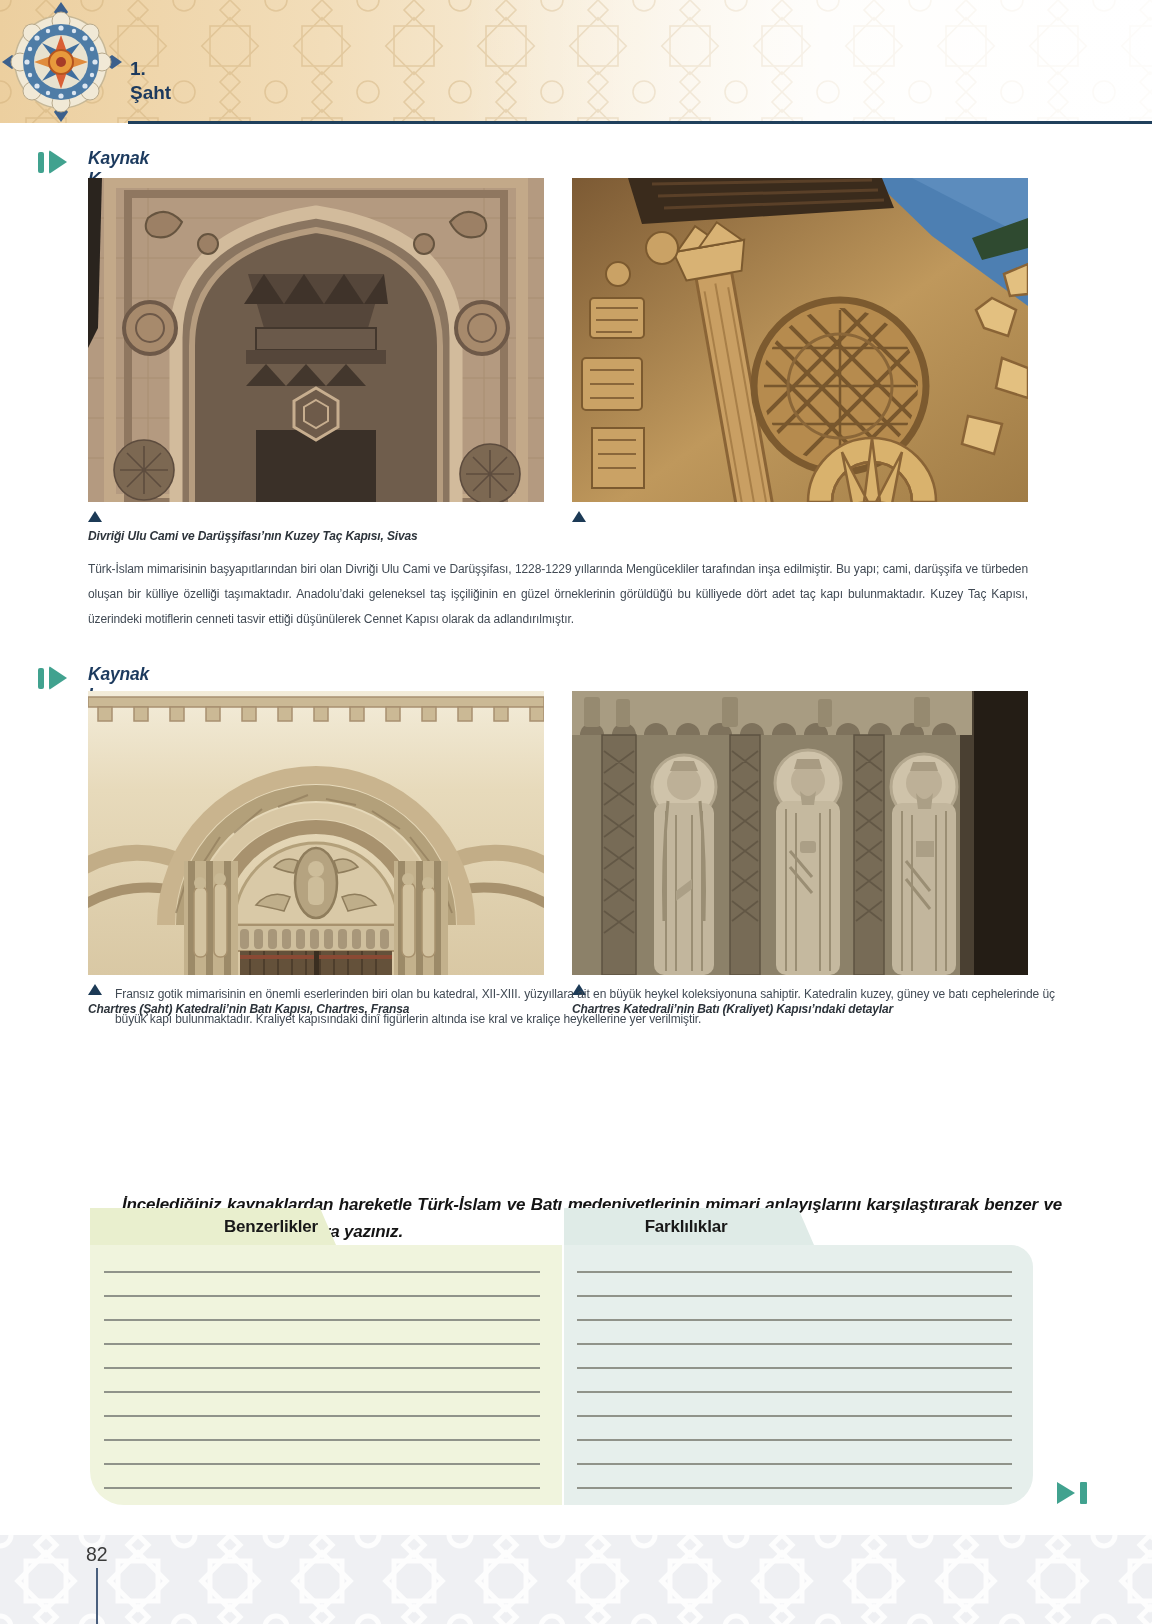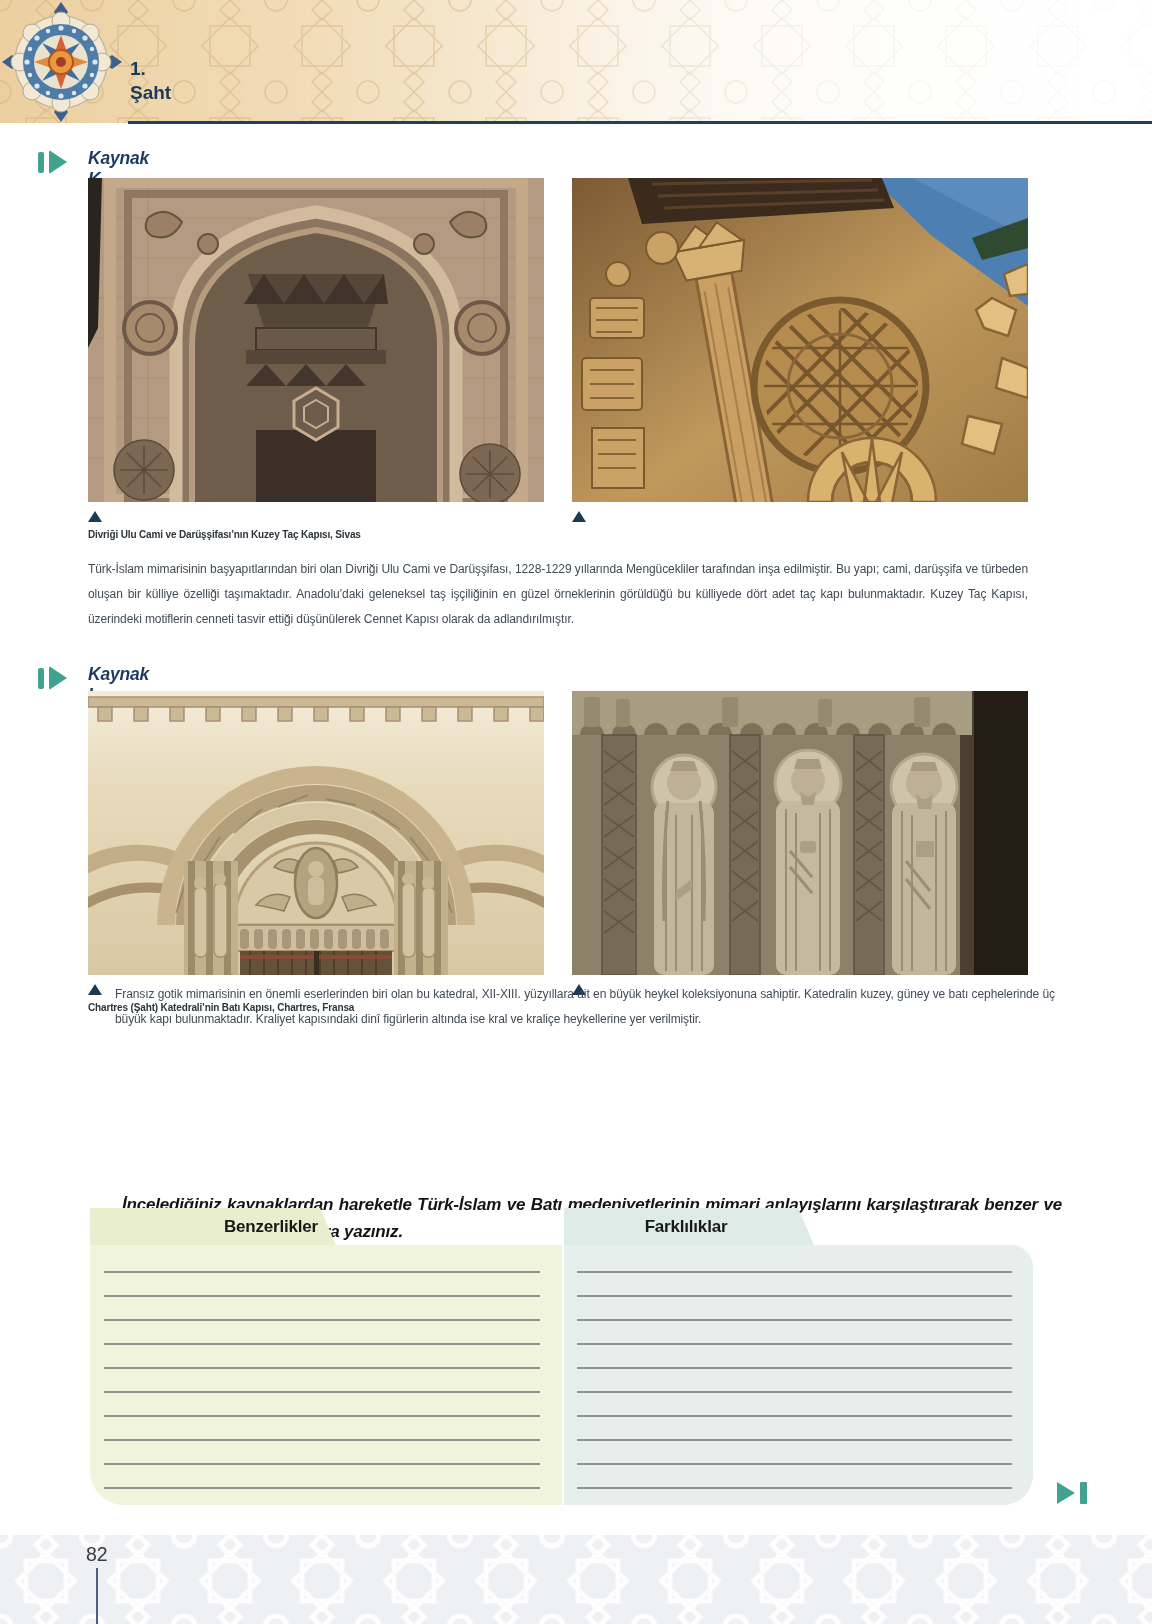--- a/index.html
+++ b/index.html
@@ -20,21 +20,21 @@
   .krow{position:absolute;left:0;height:26px;}
   .k-ico{position:absolute;left:38px;display:flex;align-items:center;}
   .k-bar{width:6px;height:21px;background:#41a28f;border-radius:2px;}
   .k-tri{width:0;height:0;margin-left:5px;border-top:12px solid transparent;border-bottom:12px solid transparent;border-left:18px solid #41a28f;border-radius:2px;}
   .k-title{position:absolute;left:88px;top:0;color:#1c3a5e;font-size:17.5px;font-weight:bold;font-style:italic;letter-spacing:-.2px;}
 
   
   figure{margin:0;padding:0;position:absolute;overflow:hidden;background:#b7a086;}
   figure svg{display:block;}
   .tri-marker{position:absolute;width:0;height:0;border-left:7px solid transparent;border-right:7px solid transparent;border-bottom:11px solid #1c3a56;}
-  .caption{position:absolute;width:470px;color:#2d343b;font-size:10px;font-weight:700;letter-spacing:-.15px;white-space:nowrap;}
+  .caption{position:absolute;width:470px;color:#2d343b;font-size:12px;font-weight:700;letter-spacing:-.15px;white-space:nowrap;font-style:italic;}
 
   .para{position:absolute;left:88px;width:940px;color:#414a54;font-size:12px;line-height:25px;
         text-align:justify;letter-spacing:-.1px;}
   .instruction{position:absolute;left:88px;width:940px;color:#141414;font-size:17px;line-height:26.5px;
         font-weight:bold;font-style:italic;text-align:justify;letter-spacing:-.2px;}
 
   
   .box-body{position:absolute;top:1245px;height:260px;}
   .box-sim{left:90px;width:472px;background:#f0f4dd;border-radius:0 0 0 34px;}
   .box-dif{left:564px;width:469px;background:#e6efec;border-radius:0 22px 30px 0;}
@@ -482,20 +482,21 @@
           <path d="M334 170 l24 30 M334 188 l24 30" stroke-width="3"></path>
         </g>
         <path d="M344 150 h18 v16 h-18 Z" fill="#ab9f86"></path>
       </g>
     </svg>
   </figure>
 
   <span class="tri-marker" style="left:88px;top:984px;"></span>
   <span class="tri-marker" style="left:572px;top:984px;"></span>
   <div class="caption" style="left:88px;top:1002px;">Chartres (Şaht) Katedrali’nin Batı Kapısı, Chartres, Fransa</div>
+  <div class="caption" style="left:572px;top:1002px;">Chartres Katedrali’nin Batı (Kraliyet) Kapısı’ndaki detaylar</div>
 
   <div class="para" style="top:982px;margin-left:27px;">Fransız gotik mimarisinin en önemli eserlerinden biri olan bu katedral, XII-XIII. yüzyıllara ait en büyük heykel koleksiyonuna sahiptir. Katedralin kuzey, güney ve batı cephelerinde üç büyük kapı bulunmaktadır. Kraliyet kapısındaki dinî figürlerin altında ise kral ve kraliçe heykellerine yer verilmiştir.</div>
 
   <div class="instruction" style="top:1192px;margin-left:34px;">İncelediğiniz kaynaklardan hareketle Türk-İslam ve Batı medeniyetlerinin mimari anlayışlarını karşılaştırarak benzer ve farklı yönlerini ilgili alanlara yazınız.</div>
 
   <div class="pennant pennant-sim">
     <span>Benzerlikler</span>
   </div>
   <div class="pennant pennant-dif">
     <span>Farklılıklar</span>

